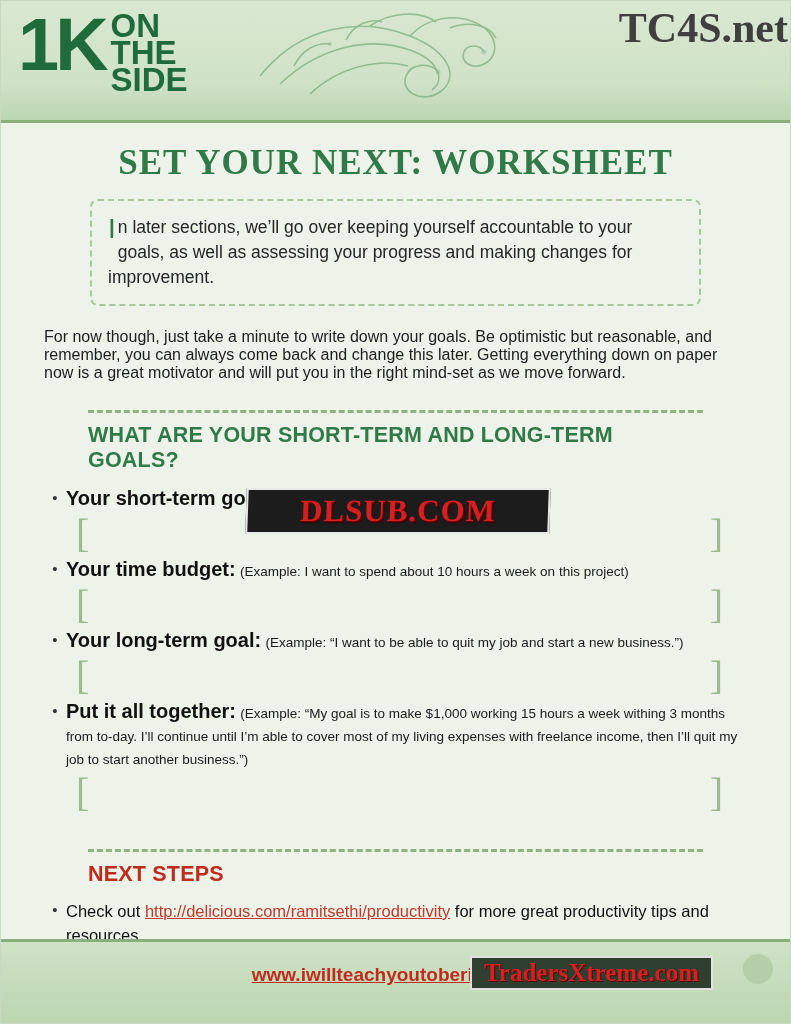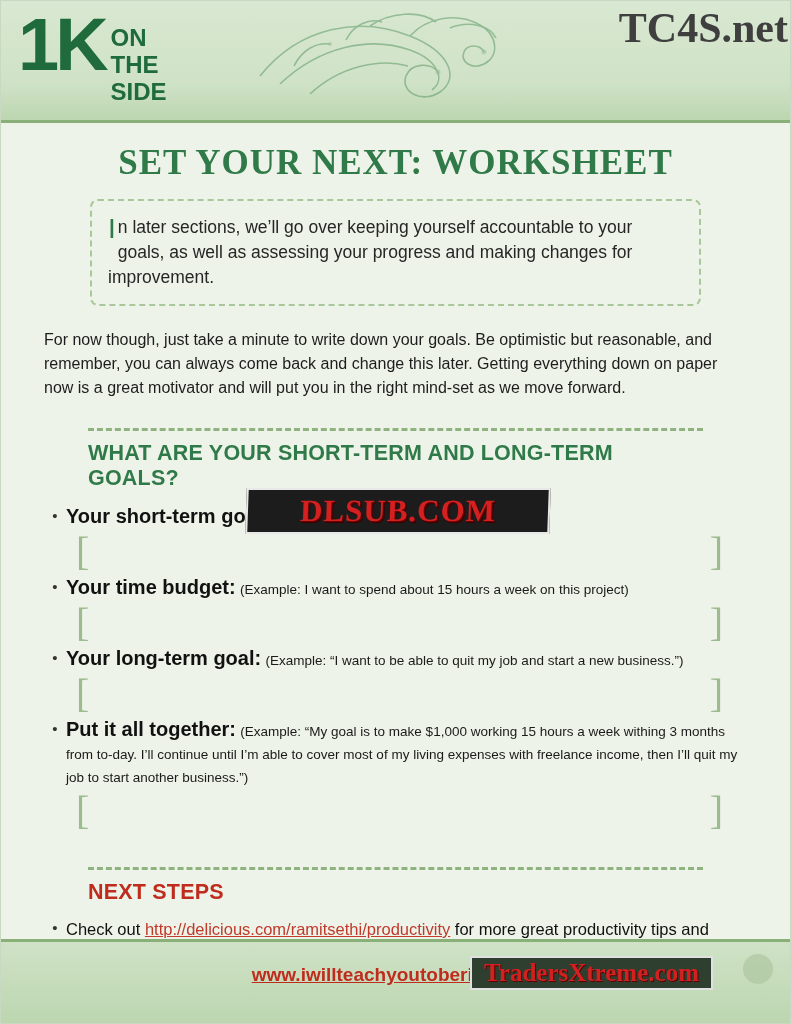--- a/index.html
+++ b/index.html
@@ -49,25 +49,25 @@
   .logo-1k {
     font-family: "Liberation Sans", sans-serif;
     font-weight: bold;
     font-size: 74px;
     line-height: 74px;
     color: #1f6b3c;
     letter-spacing: -4px;
   }
   .logo-stack {
     margin-left: 6px;
-    margin-top: 16px;
+    margin-top: 4px;
     font-family: "Liberation Sans", sans-serif;
     font-weight: bold;
     color: #1f6b3c;
-    font-size: 24px;
+    font-size: 33px;
     line-height: 27px;
     text-transform: uppercase;
   }
   .logo-stack div { letter-spacing: 0px; }
   .site-brand {
     position: absolute;
     right: 3px;
     top: 4px;
     font-family: "Liberation Serif", serif;
     font-weight: bold;
@@ -105,21 +105,21 @@
     line-height: 24px;
     font-weight: 400;
     color: #2f7a48;
     padding-right: 2px;
     padding-top: 2px;
   }
 
   .body-para {
     margin: 22px 44px 0 44px;
     font-size: 16px;
-    line-height: 24px;
+    line-height: 18px;
     color: #1d1d1d;
   }
 
   
   .section-wrap {
     margin: 28px 88px 0 88px;
   }
   .dashed-rule {
     border-top: 3px dashed #8fb37f;
     height: 0;
@@ -339,21 +339,21 @@
         <span class="bracket left">[</span>
         <span class="bracket right">]</span>
       </div>
     </div>
 
     <div class="item">
       <div class="item-line">
         <div class="bullet">•</div>
         <div class="item-text">
           <b>Your time budget:</b>
-          <span class="hint">(Example: I want to spend about 15 hours a week on this project)</span>
+          <span class="hint">(Example: I want to spend about 10 hours a week on this project)</span>
         </div>
       </div>
       <div class="bracket-row">
         <span class="bracket left">[</span>
         <span class="bracket right">]</span>
       </div>
     </div>
 
     <div class="item">
       <div class="item-line">

